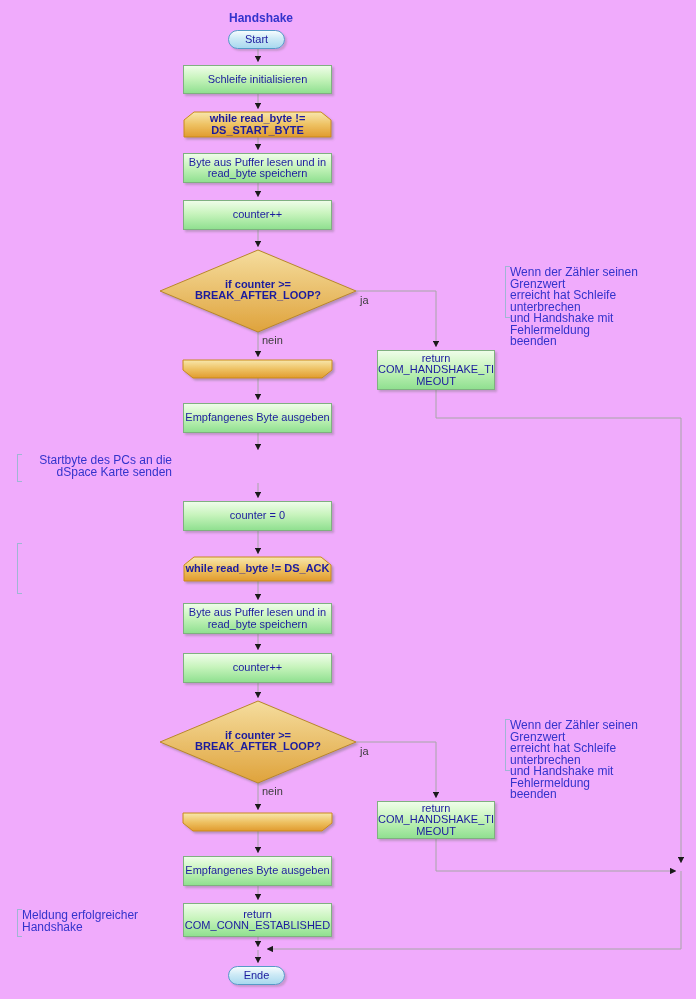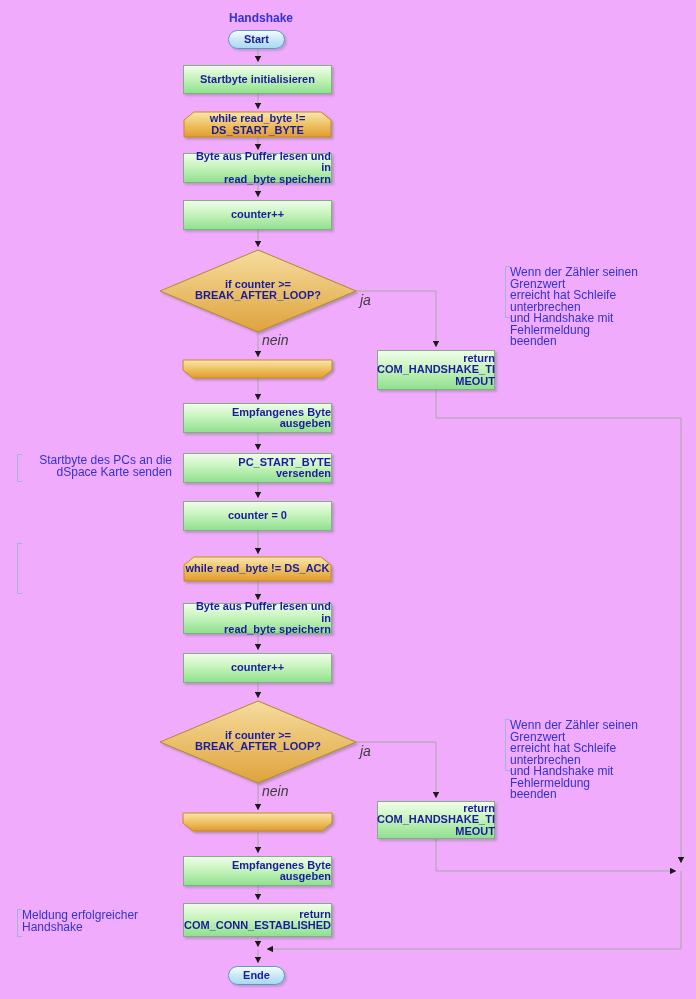--- a/index.html
+++ b/index.html
@@ -3,41 +3,41 @@
 <meta charset="utf-8">
 <style>
   html,body{margin:0;padding:0;background:#ffffff;}
   #canvas{
     position:relative;width:696px;height:999px;background:#f0abfc;
     font-family:"Liberation Sans", sans-serif;overflow:hidden;
   }
   #flow-svg{position:absolute;left:0;top:0;z-index:1;}
   .node{
     position:absolute;display:flex;align-items:center;justify-content:center;
-    text-align:right;color:#1b1b9e;font-size:11px;font-weight:bold;line-height:11.5px;
+    text-align:center;color:#1b1b9e;font-size:11px;font-weight:normal;line-height:11.5px;
     white-space:pre-line;z-index:2;box-sizing:border-box;
   }
   .green{
     background:linear-gradient(to bottom,#effde9 0%,#c8f4bd 45%,#90e090 100%);
     border:1px solid #7fb080;
     box-shadow:2px 2px 2px rgba(110,110,110,0.35);
   }
   .oval{
     background:linear-gradient(to bottom,#f6fcfe 0%,#cdeaf6 45%,#a9d9ef 100%);
     border:1px solid #569ac8;border-radius:10px;
     box-shadow:2px 2px 2px rgba(110,110,110,0.3);
     font-size:11px;
   }
   .shape-label{
     position:absolute;display:flex;align-items:center;justify-content:center;
     text-align:center;color:#1b1b9e;font-size:11px;font-weight:bold;line-height:11.5px;
     white-space:pre-line;z-index:3;pointer-events:none;
   }
   .edge-label{
-    position:absolute;color:#3c3c3c;font-size:14px;line-height:10px;z-index:3;font-style:italic;
+    position:absolute;color:#3c3c3c;font-size:11px;line-height:10px;z-index:3;
   }
   .annotation{
     position:absolute;color:#3333cc;font-size:12px;line-height:11.5px;
     white-space:pre-line;z-index:2;
   }
   .bracket{
     position:absolute;width:4px;z-index:2;
     border-left:1px solid #9fb6d4;border-top:1px solid #9fb6d4;border-bottom:1px solid #9fb6d4;
   }
   .title{
@@ -103,26 +103,25 @@
       <path d="M183,813 H332 V823 L322,831 H193 L183,823 Z" fill="url(#gOrange)"></path>
       <path d="M258,701 L356,742 L258,783 L160,742 Z" fill="url(#gDiamond)" stroke="#b8872a"></path>
     </g>
   </svg>
 
   <div class="title" style="left:186px;top:11px;width:150px;">Handshake</div>
 
   <div class="node oval" style="left:228px;top:30px;width:57px;height:19px;">Start</div>
   <div class="node oval" style="left:228px;top:966px;width:57px;height:19px;">Ende</div>
 
-  <div class="node green" style="left:183px;top:65px;width:149px;height:29px;">Startbyte initialisieren</div>
+  <div class="node green" style="left:183px;top:65px;width:149px;height:29px;">Schleife initialisieren</div>
   <div class="node green" style="left:183px;top:153px;width:149px;height:30px;">Byte aus Puffer lesen und in
 read_byte speichern</div>
   <div class="node green" style="left:183px;top:200px;width:149px;height:30px;">counter++</div>
   <div class="node green" style="left:183px;top:403px;width:149px;height:30px;">Empfangenes Byte ausgeben</div>
-  <div class="node green" style="left:183px;top:453px;width:149px;height:30px;">PC_START_BYTE versenden</div>
   <div class="node green" style="left:183px;top:501px;width:149px;height:30px;">counter = 0</div>
   <div class="node green" style="left:183px;top:603px;width:149px;height:31px;">Byte aus Puffer lesen und in
 read_byte speichern</div>
   <div class="node green" style="left:183px;top:653px;width:149px;height:30px;">counter++</div>
   <div class="node green" style="left:183px;top:856px;width:149px;height:30px;">Empfangenes Byte ausgeben</div>
   <div class="node green" style="left:183px;top:903px;width:149px;height:34px;">return
 COM_CONN_ESTABLISHED</div>
 
   <div class="node green" style="left:377px;top:350px;width:118px;height:40px;">return
 COM_HANDSHAKE_TI

